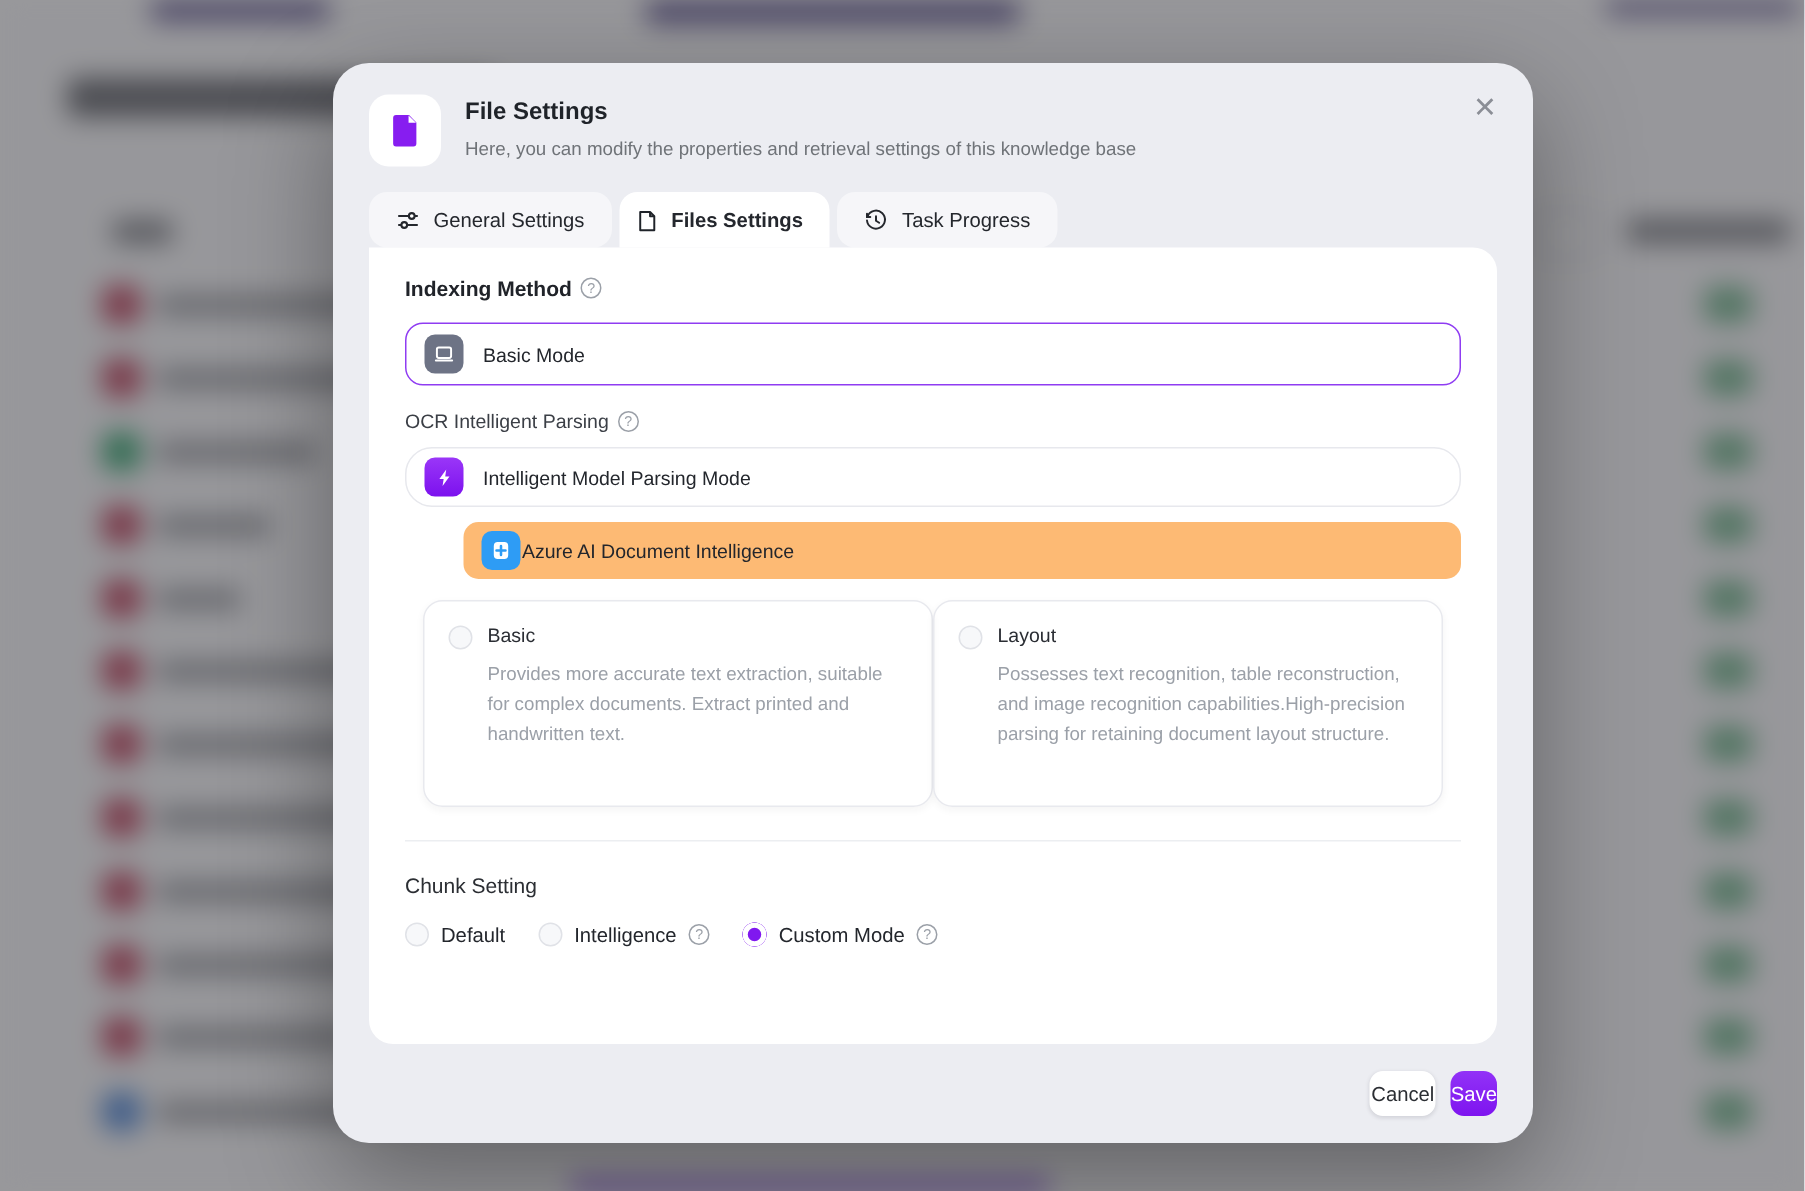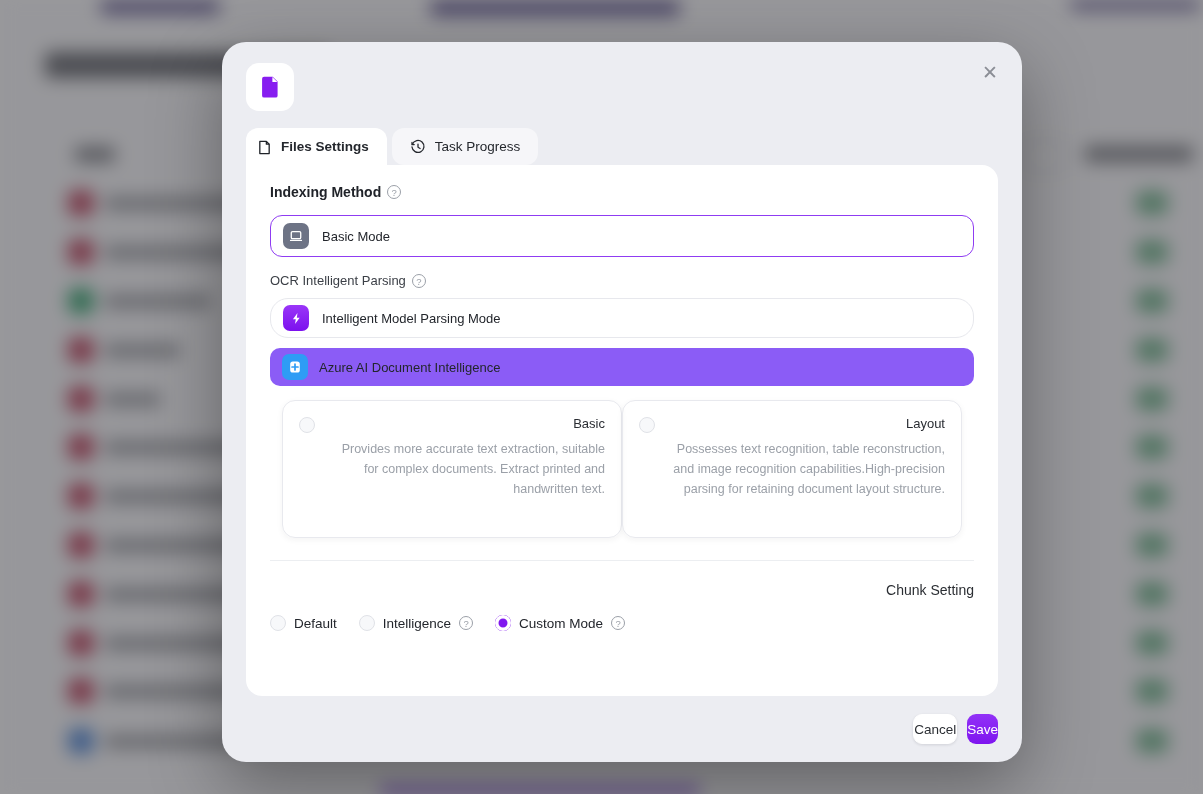--- a/index.html
+++ b/index.html
@@ -28,39 +28,39 @@
   .modal-subtitle { font-size:12.5px; color:#6f7378; }
   .close-btn { position:absolute; top:18px; right:20px; width:24px; height:24px; border:none; background:transparent;
                color:#8b8e96; font-size:19px; line-height:24px; cursor:pointer; font-family:"DejaVu Sans",sans-serif; }
 
   .tabs { display:flex; gap:5px; margin:17px 24px 0; }
   .tab { display:flex; align-items:center; gap:9px; height:37px; padding:0 18px;
          background:rgba(255,255,255,.5); border-radius:12px; font-size:13.5px; color:#24272d; cursor:pointer; }
   .tab.active { background:#fff; border-radius:12px 12px 0 0; font-weight:700;padding-left:11px; }
   .tab svg { flex:0 0 auto; }
 
-  .panel { margin:0 24px; background:#fff; border-radius:0 16px 16px 16px; flex:1; padding:19px 24px;text-align:right; }
+  .panel { margin:0 24px; background:#fff; border-radius:0 16px 16px 16px; flex:1; padding:19px 24px; }
 
   .sec-title { display:flex; align-items:center; gap:6px; font-size:14px; font-weight:700; color:#202329; margin-bottom:15px; }
   .sub-label { display:flex; align-items:center; gap:6px; font-size:13px; color:#3b3f46; margin-bottom:10px; }
   .help-icon { width:14px; height:14px; border:1px solid #9ba0a8; border-radius:50%; color:#9ba0a8;
                font-size:9.5px; line-height:13px; text-align:center; display:inline-block; font-weight:400; }
   .help-icon::before { content:"?"; }
 
   .mode-box { display:flex; align-items:center; gap:13px; height:42px; padding:0 12px;
               border:1px solid #e7e8ed; border-radius:12px; background:#fff; margin-bottom:16px; cursor:pointer; }
   .mode-box.selected { border:1.5px solid #8f3cf2; }
   .mode-box .label { font-size:13px; color:#23262c; }
   .sq-icon { width:26px; height:26px; border-radius:7px; display:flex; align-items:center; justify-content:center; }
   .sq-gray { background:#6d7385; }
   .sq-purple { background:linear-gradient(180deg,#9a36f8,#7c11ee); }
   .sq-blue { background:#2e9cf5; }
 
-  .azure-bar { display:flex; align-items:center; gap:11px; height:38px; padding:0 12px;
-               background:#8b5cf6; border-radius:10px; margin-bottom:14px; cursor:pointer; }
+  .azure-bar { display:flex; align-items:center; gap:1px; height:38px; padding:0 12px;
+               background:#fdba74; border-radius:10px; margin-bottom:14px; cursor:pointer;margin-left:39px; }
   .azure-bar .label { font-size:13px; color:#23262c; }
 
   .cards { display:flex; margin:0 12px 22px; }
   .card { flex:1; border:1px solid #e8e9ee; border-radius:13px; padding:15px 16px 38px;
           box-shadow:0 2px 6px rgba(30,30,40,.05); display:flex; gap:10px; cursor:pointer; }
   .radio { width:16px; height:16px; border-radius:50%; border:1px solid #e0e2e7; background:#f7f8fa; flex:0 0 16px; margin-top:1px; }
   .radio.checked { border:none; background:#8018ef; box-shadow:inset 0 0 0 3.5px #fff, inset 0 0 0 8px #8018ef; }
   .card-title { font-size:13px; color:#2a2d33; margin-bottom:8px; }
   .card-desc { font-size:12.5px; color:#9ba0a8; line-height:1.6; max-width:285px; }
 
@@ -132,24 +132,36 @@
 
 <div class="modal">
 
   <div class="modal-header">
     <div class="icon-tile">
       <svg width="26" height="26" viewBox="0 0 24 24">
         <path d="M6.5 2.5h8l4.5 4.5v13a1.8 1.8 0 0 1-1.8 1.8H6.5a1.8 1.8 0 0 1-1.8-1.8V4.3a1.8 1.8 0 0 1 1.8-1.8z" fill="#871df0"></path>
         <path d="M14.2 2.7l4.6 4.6h-4.6z" fill="#fff"></path>
       </svg>
     </div>
+    <div class="header-text">
+      <div class="modal-title">File Settings</div>
+      <div class="modal-subtitle">Here, you can modify the properties and retrieval settings of this knowledge base</div>
+    </div>
     <button class="close-btn">✕</button>
   </div>
 
   <div class="tabs">
+    <div class="tab">
+      <svg width="16" height="16" viewBox="0 0 16 16" fill="none" stroke="#24272d" stroke-width="1.4" stroke-linecap="round">
+        <path d="M2 5h12M2 11h12"></path>
+          <circle cx="10.5" cy="5" r="1.9" fill="#fff"></circle>
+          <circle cx="5.5" cy="11" r="1.9" fill="#fff"></circle>
+      </svg>
+      <span>General Settings</span>
+    </div>
     <div class="tab active">
       <svg width="15" height="16" viewBox="0 0 16 17" fill="none" stroke="#1f2329" stroke-width="1.4" stroke-linejoin="round">
         <path d="M3 2.5h7l3 3v10H3z"></path>
           <path d="M10 2.5v3h3"></path>
       </svg>
       <span>Files Settings</span>
     </div>
     <div class="tab">
       <svg width="16" height="16" viewBox="0 0 16 16" fill="none" stroke="#24272d" stroke-width="1.3" stroke-linecap="round">
         <path d="M2.4 5.2A6 6 0 1 1 2 8"></path>

